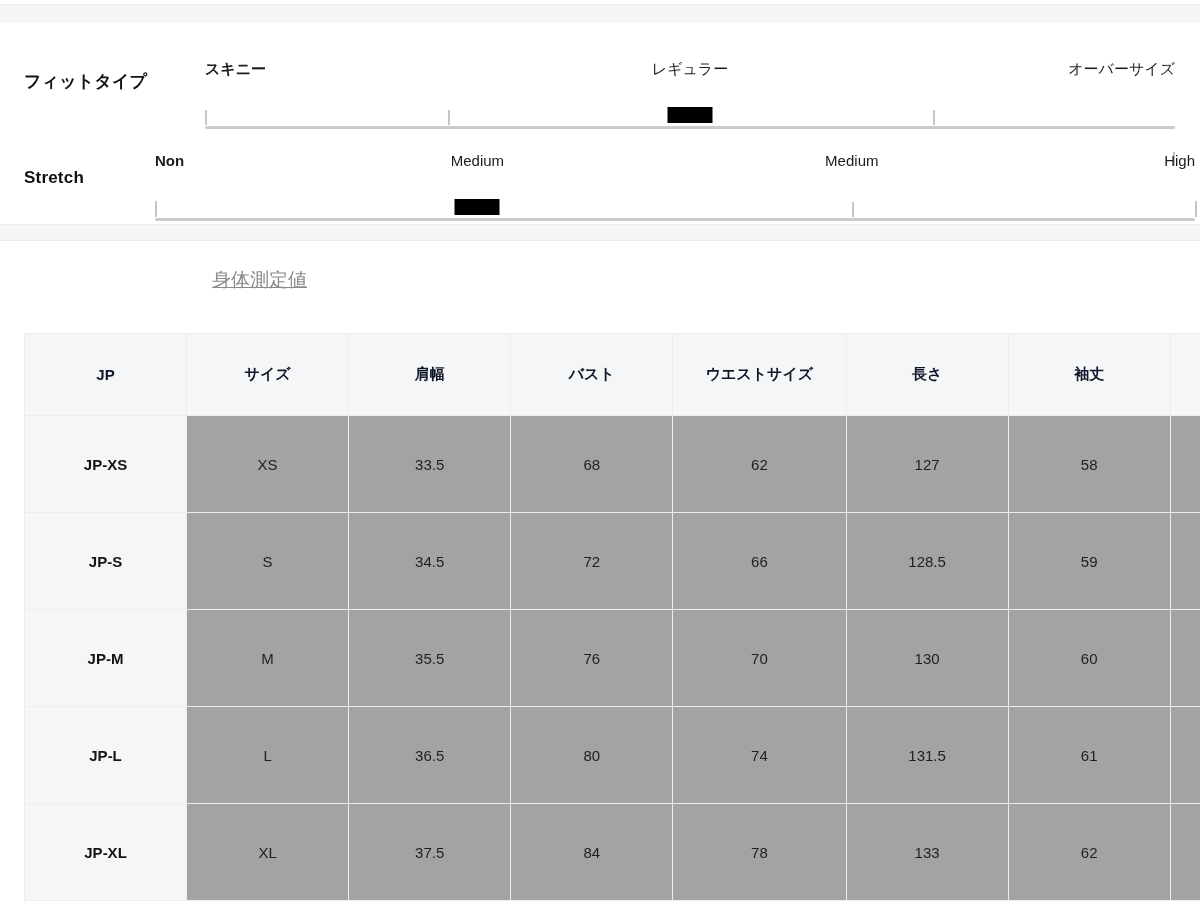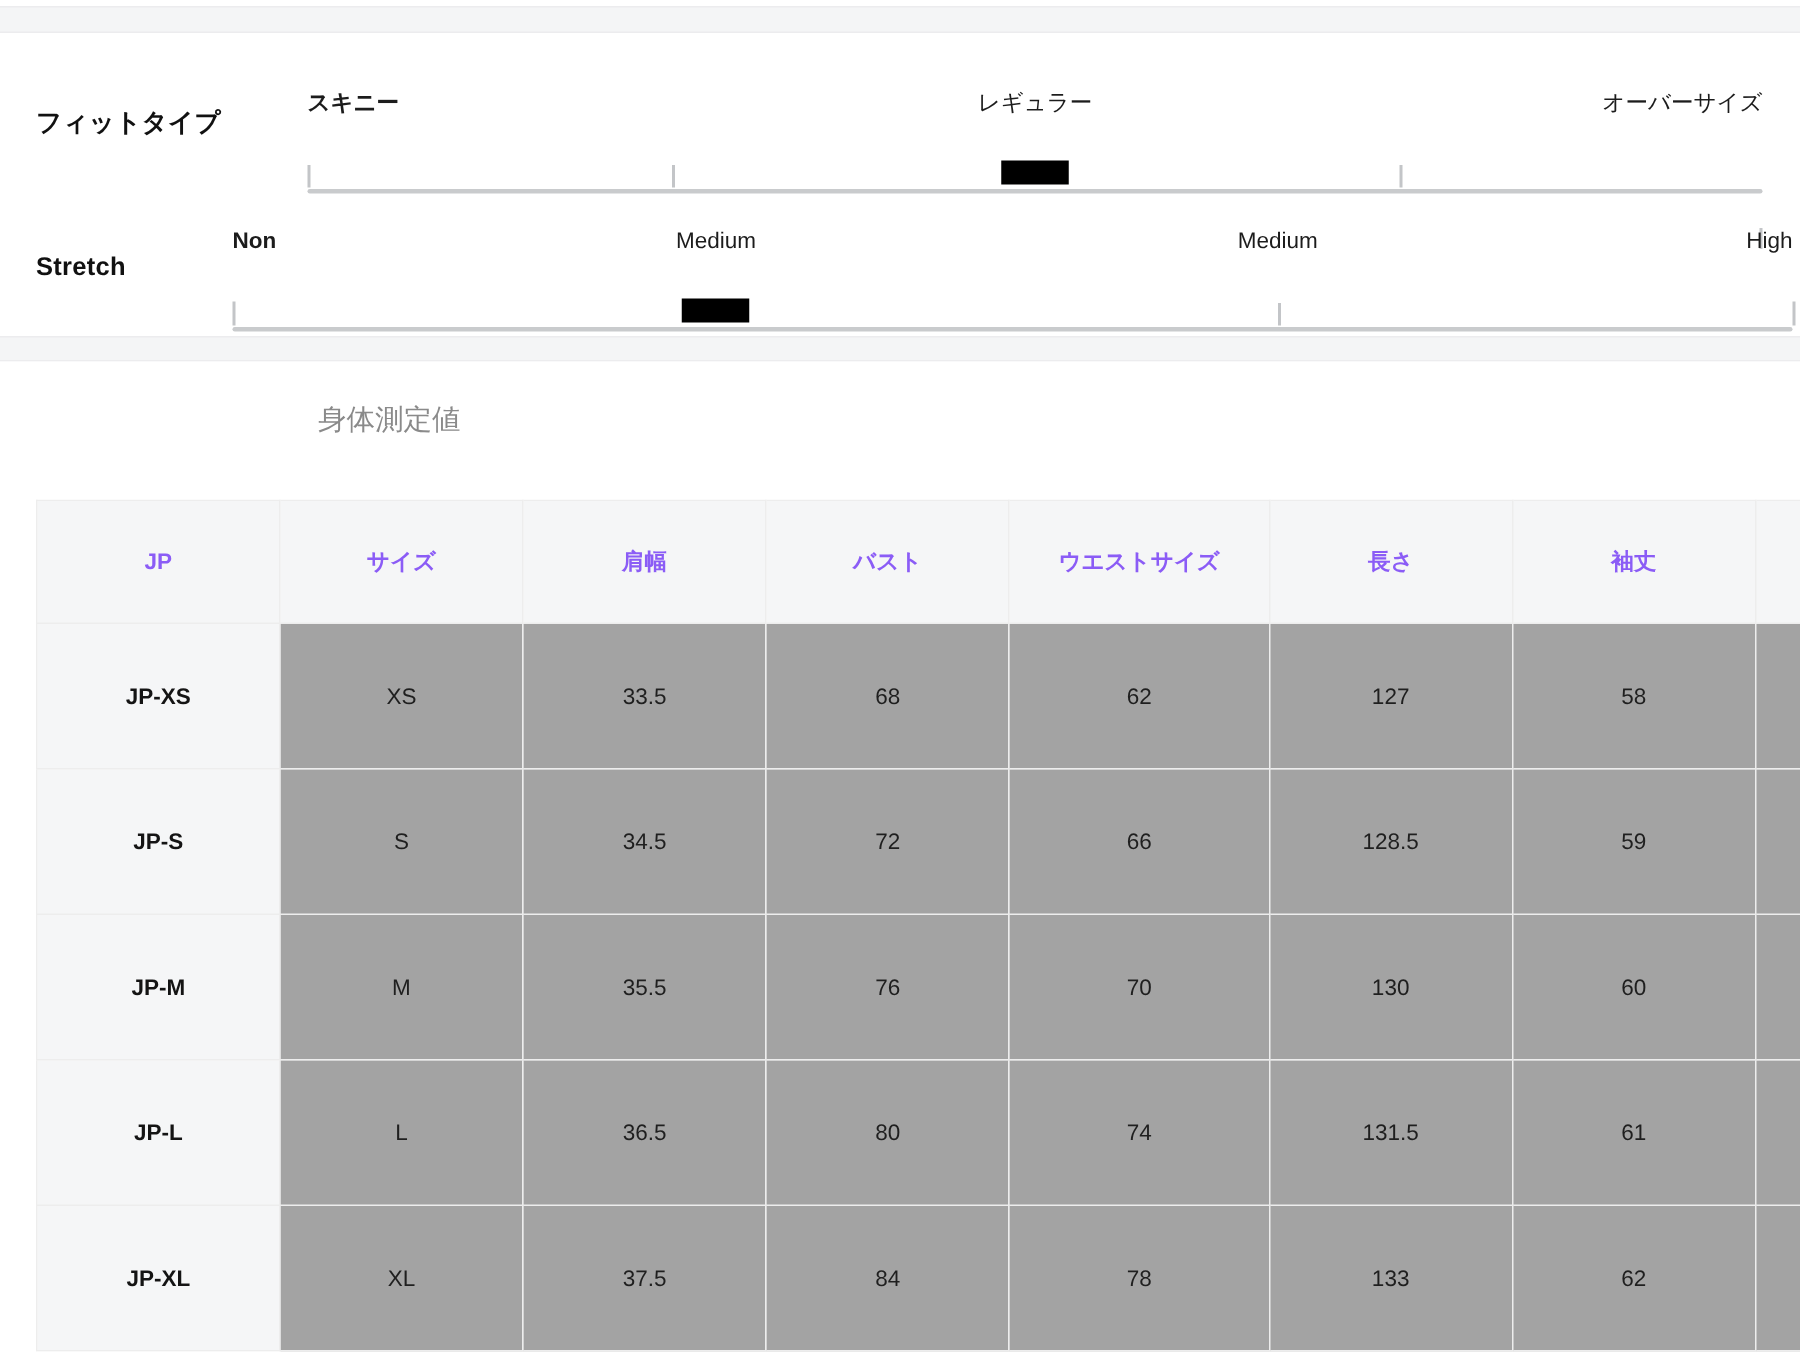--- a/index.html
+++ b/index.html
@@ -135,20 +135,21 @@
   .tab.active {
     left: 24px;
     color: #111111;
     font-weight: 700;
     border-bottom: 4px solid #111111;
   }
   .tab.inactive {
     left: 212px;
     color: #8a8a8a;
     font-weight: 400;
+    text-decoration: underline;
   }
 
   
   #size-table-wrap {
     position: absolute;
     left: 24px;
     top: 333px;
     width: 1176px;
     overflow: hidden;
   }
@@ -165,21 +166,21 @@
     vertical-align: middle;
     color: #1f1f1f;
     font-weight: 400;
     padding: 0;
   }
   table.size-table thead th {
     height: 82px;
     background: #f5f6f7;
     font-weight: 700;
     font-size: 15px;
-    color: #8b5cf6;
+    color: #0f172a;
   }
   table.size-table tbody td {
     height: 97px;
     background: #a3a3a3;
   }
   table.size-table tbody td.rowhead {
     background: #f5f6f7;
     font-weight: 700;
     color: #141414;
   }

